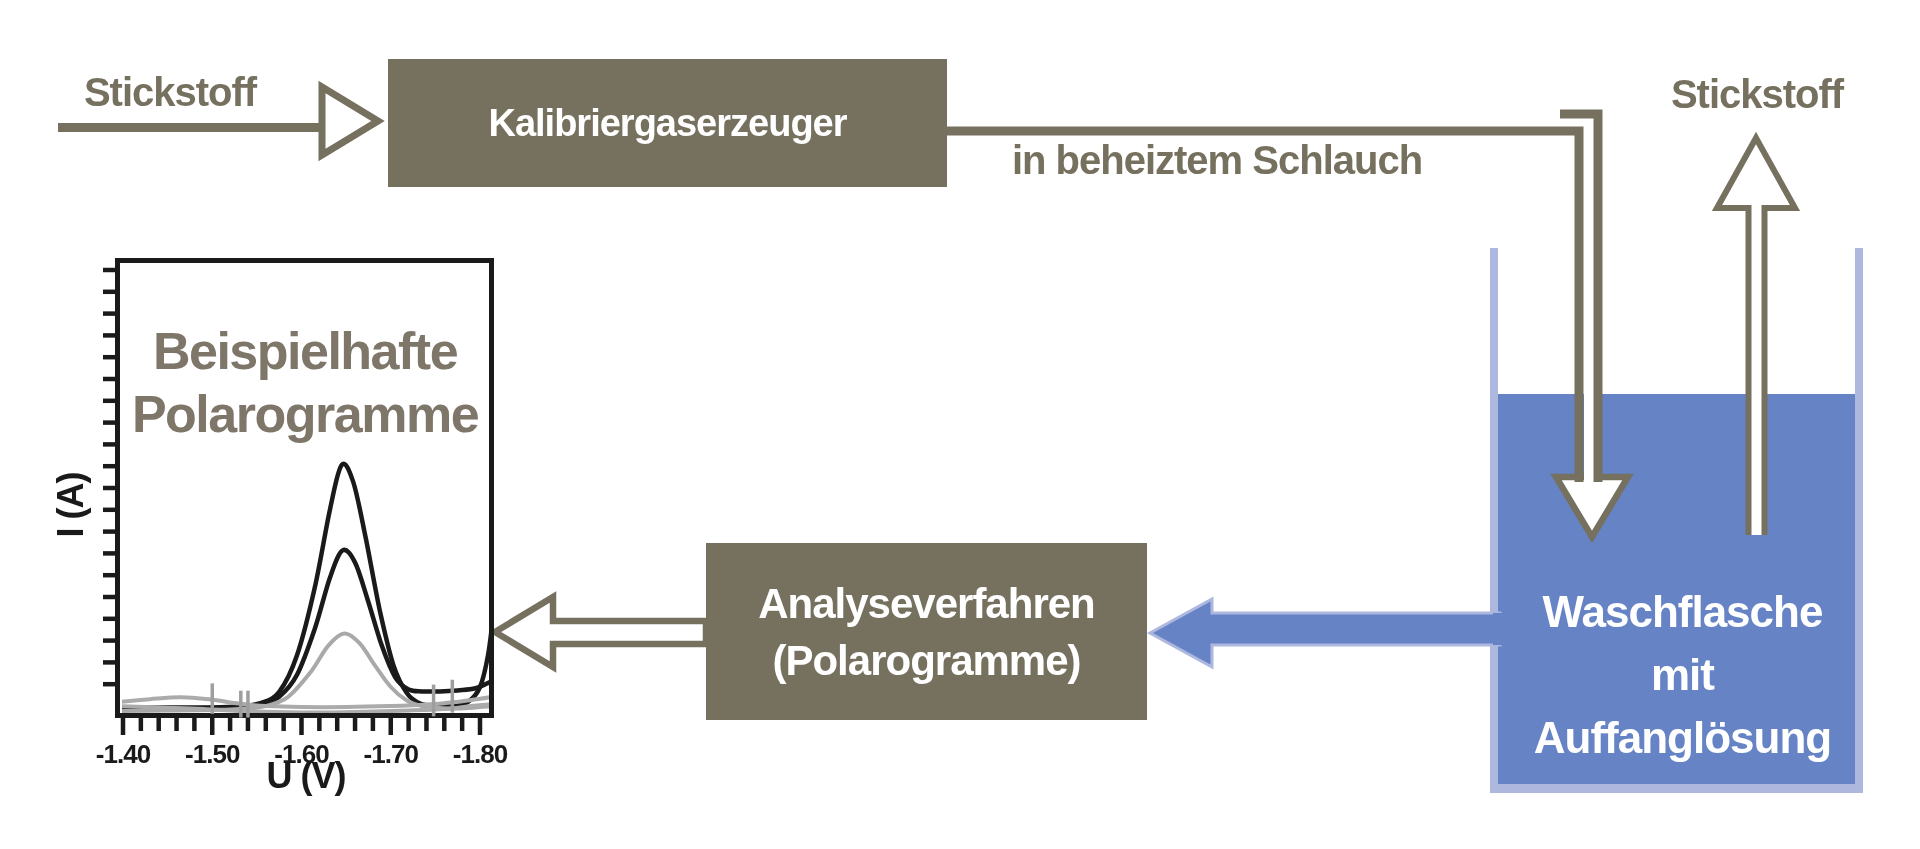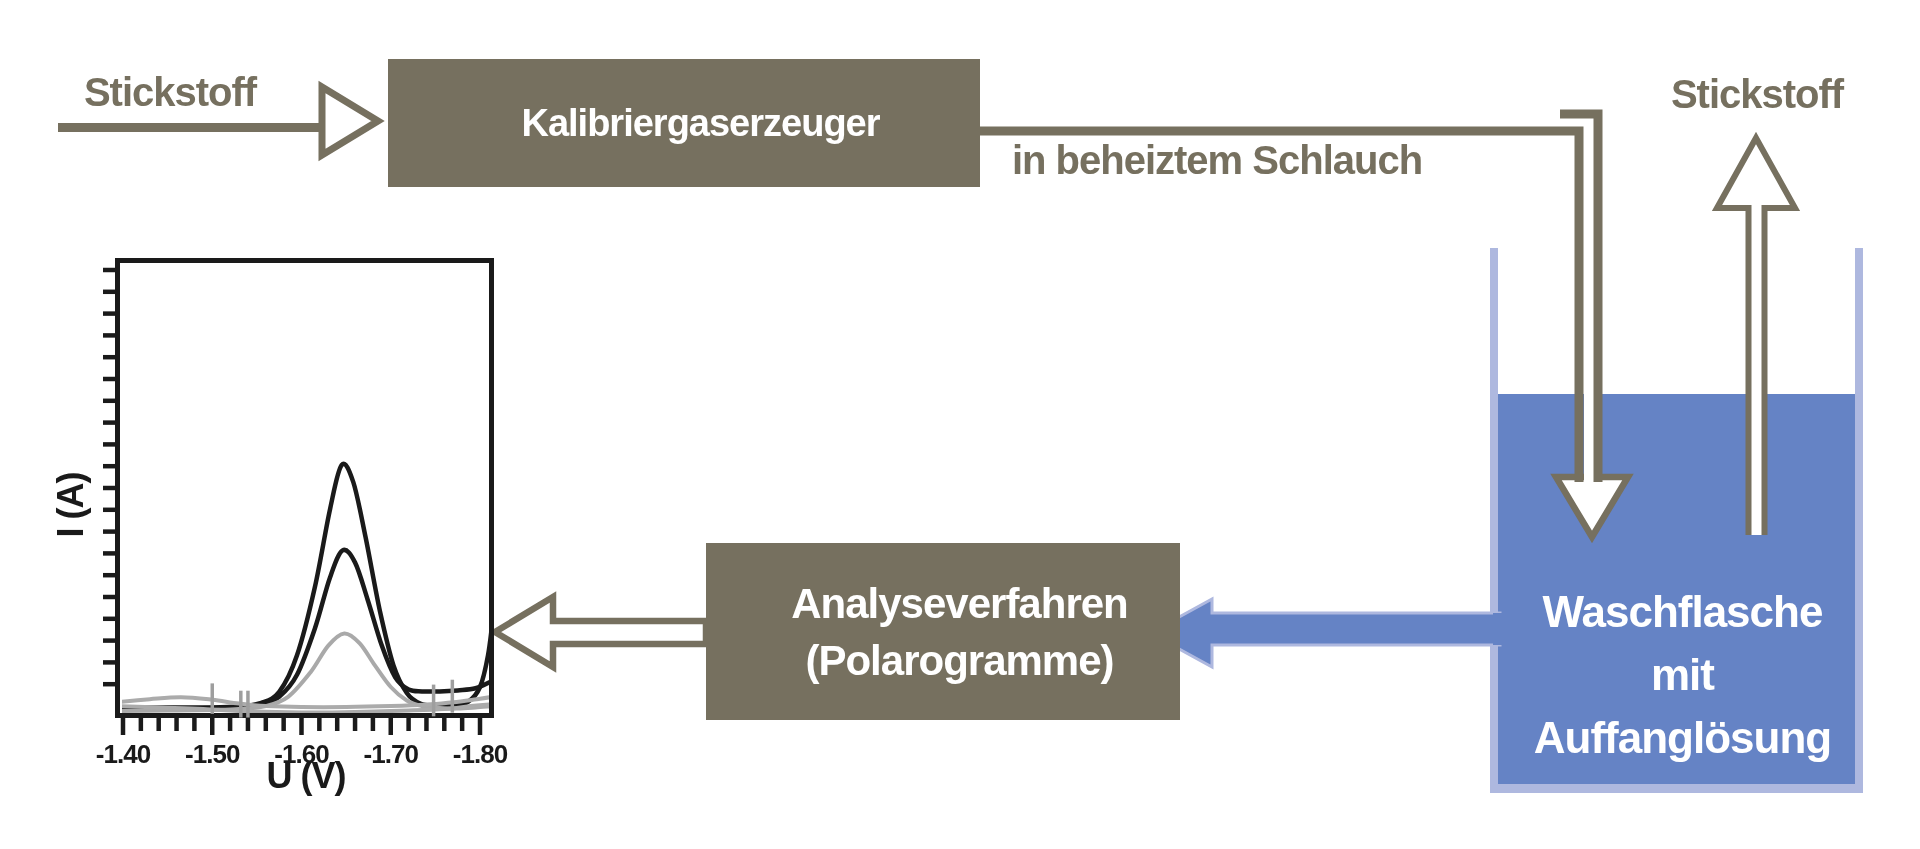--- a/index.html
+++ b/index.html
@@ -3,21 +3,21 @@
 <meta charset="utf-8">
 <style>
   html,body{margin:0;padding:0;background:#ffffff;}
   #stage{position:relative;width:1920px;height:849px;background:#fff;overflow:hidden;
          font-family:"Liberation Sans",sans-serif;}
   #diagram{position:absolute;left:0;top:0;}
   .lbl{position:absolute;font-weight:bold;color:#76705f;font-size:40px;letter-spacing:-1px;
        text-align:center;white-space:nowrap;}
   .boxlbl{color:#ffffff;font-weight:bold;letter-spacing:-1px;text-align:center;}
   .procbox{position:absolute;background:#76705f;display:flex;flex-direction:column;
-           align-items:center;justify-content:center;padding-left:33px;}
+           align-items:center;justify-content:center;}
   #box-kalibrier{left:388px;top:59px;width:559px;height:128px;}
   #box-kalibrier .boxlbl{font-size:38px;}
   #box-analyse{left:706px;top:543px;width:441px;height:177px;}
   #box-analyse .boxlbl{font-size:42px;line-height:57px;}
   #label-n2-in{left:40px;top:70px;width:260px;}
   #label-line1{left:952px;top:74px;width:618px;}
   #label-line2{left:908px;top:138px;width:618px;}
   #label-n2-out{left:1632px;top:72px;width:250px;}
   #label-wasch{position:absolute;left:1498px;top:580px;width:357px;text-align:center;
                color:#ffffff;font-weight:bold;font-size:44px;line-height:63px;letter-spacing:-1px;padding-left:6px;}
@@ -145,16 +145,20 @@
     <span style="display:block">Waschflasche</span>
     <span style="display:block">mit</span>
     <span style="display:block">Auffanglösung</span>
   </div>
 
   <div class="procbox" id="box-analyse">
     <div class="boxlbl">Analyseverfahren</div>
     <div class="boxlbl">(Polarogramme)</div>
   </div>
 
+  <div id="chart-title">
+    <span>Beispielhafte</span>
+    <span>Polarogramme</span>
+  </div>
   <div id="ylab">I (A)</div>
   <div id="xlab">U (V)</div>
 
 </div>
 
 </body></html>

